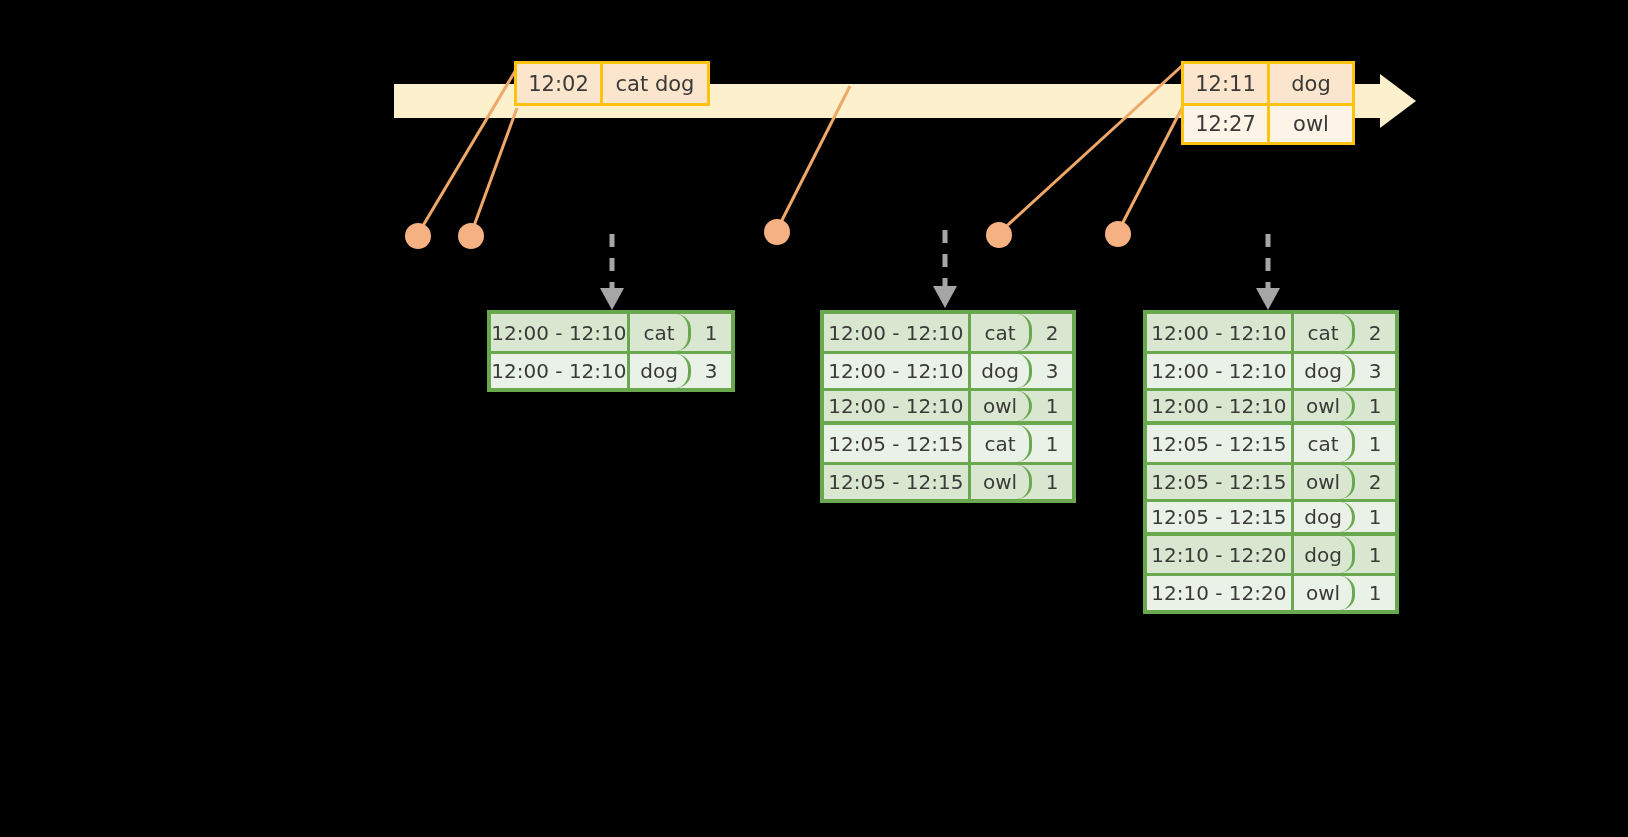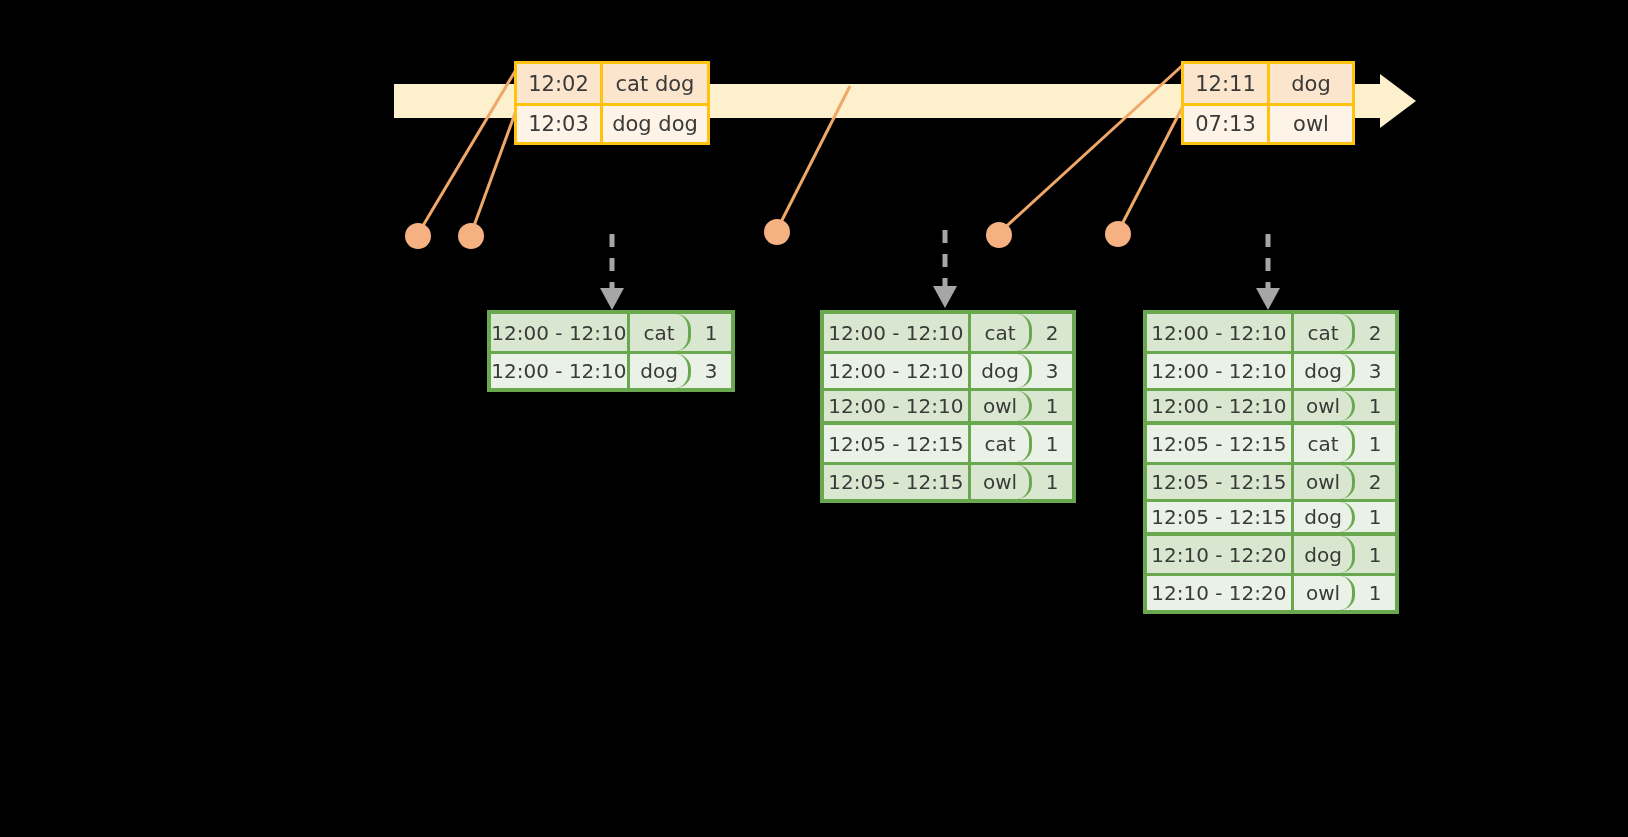--- a/index.html
+++ b/index.html
@@ -135,34 +135,30 @@
       <polygon points="921,286 945,286 933,308"></polygon>
       <polygon points="1244,288 1268,288 1256,310"></polygon>
     </g>
   </svg>
 
   <div class="event-box" style="left:502px; top:61px; width:196px;">
     <div class="event-row shade-a">
       <div class="ev-time">12:02</div>
       <div class="ev-words">cat dog</div>
     </div>
-    <div class="event-row shade-b">
-      <div class="ev-time">12:03</div>
-      <div class="ev-words">dog dog</div>
-    </div>
   </div>
 
 
   <div class="event-box" style="left:1169px; top:61px; width:174px;text-align:right;">
     <div class="event-row shade-a">
       <div class="ev-time">12:11</div>
       <div class="ev-words">dog</div>
     </div>
     <div class="event-row shade-b">
-      <div class="ev-time">07:13</div>
+      <div class="ev-time">12:27</div>
       <div class="ev-words">owl</div>
     </div>
   </div>
 
   <div class="result-table t1" style="left:475px; top:310px; width:248px;">
     <div class="res-row shade-a">
       <div class="r-win">12:00 - 12:10</div>
       <div class="r-word">cat</div>
       <div class="r-count">1</div>
     </div>

